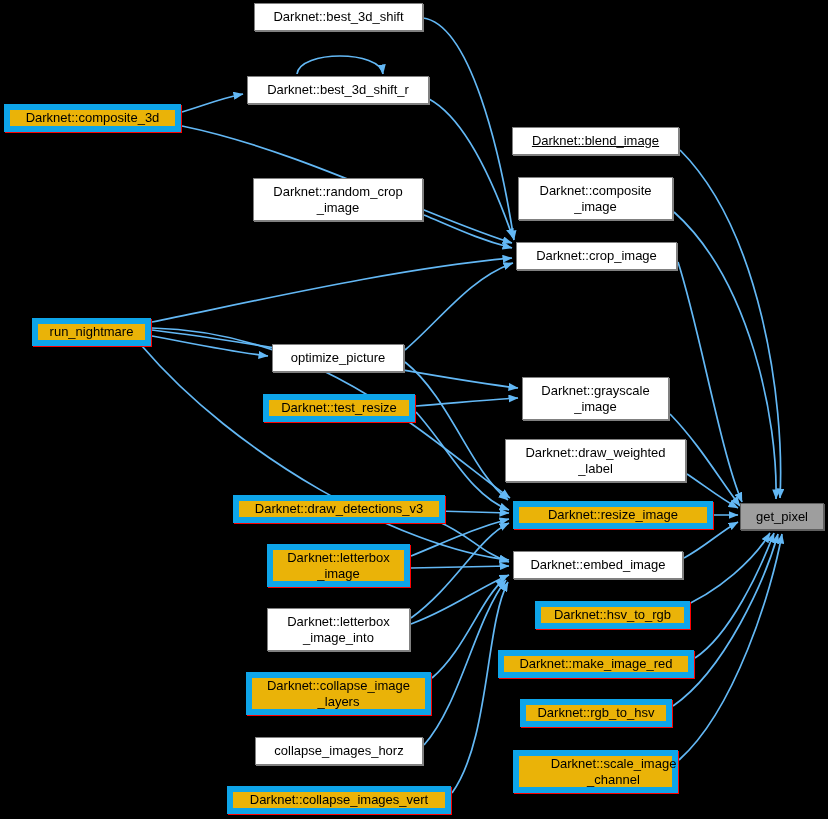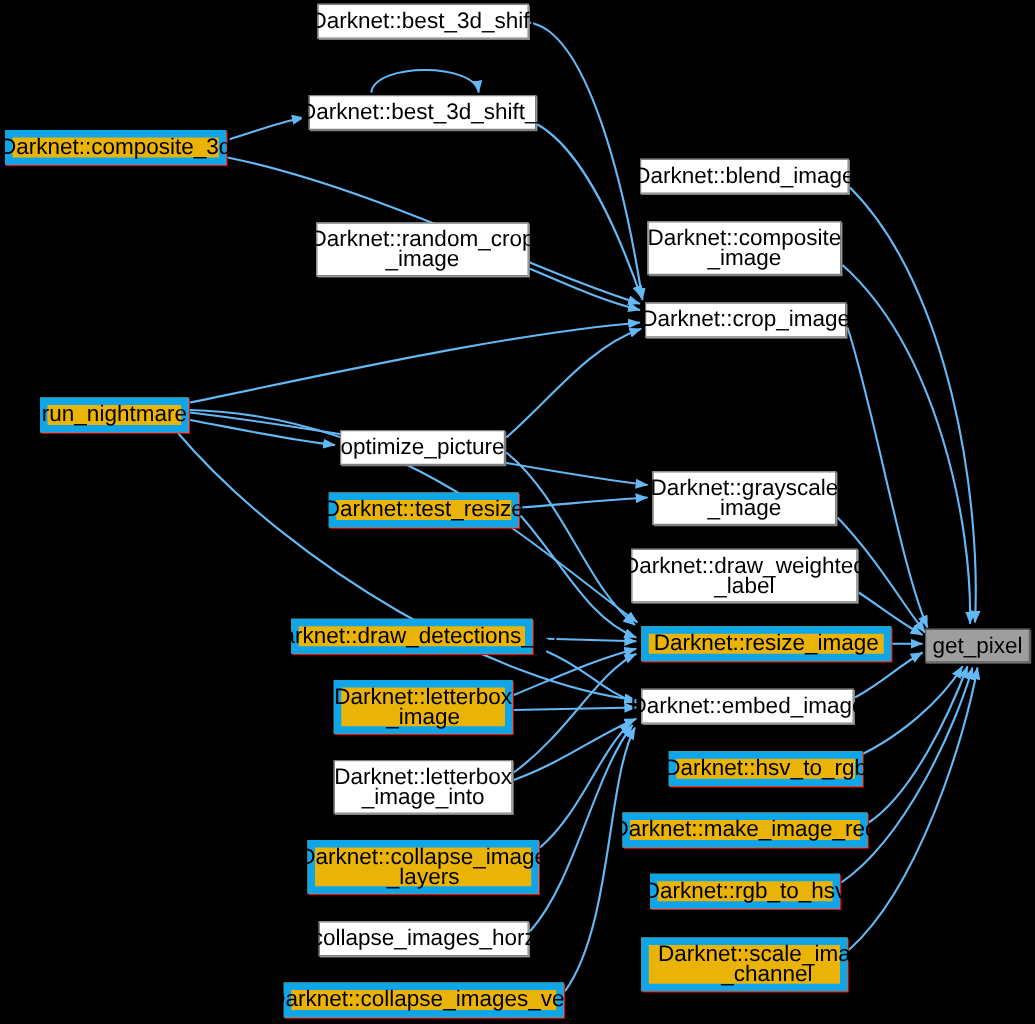--- a/index.html
+++ b/index.html
@@ -11,21 +11,21 @@
     overflow:hidden;
   }
   #edges{position:absolute;left:0;top:0;width:828px;height:819px;}
   .node{
     position:absolute;
     box-sizing:border-box;
     display:flex;
     align-items:center;
     justify-content:center;
     text-align:center;
-    font-size:18px;
+    font-size:13px;
     line-height:15.5px;
     color:#000;
     white-space:pre-line;
     letter-spacing:0px;
     z-index:5;
   }
   .node.plain{
     background:#ffffff;
     border:1px solid #808080;
     box-shadow:1px 1px 0 0 #808080;
@@ -122,34 +122,34 @@
 
       <path d="M673,706 C725,670 765,580 778,534"></path>
 
       <path d="M679,760 C735,710 772,590 782,534"></path>
     </g>
   </svg>
 
 <div class="node plain" style="left: 254px; top: 3px; width: 169px; height: 28px;"><span>Darknet::best_3d_shift</span></div>
     <div class="node plain" style="left: 247px; top: 76px; width: 182px; height: 28px;"><span>Darknet::best_3d_shift_r</span></div>
     <div class="node red" style="left: 4px; top: 104px; width: 177px; height: 28px;"><span>Darknet::composite_3d</span></div>
-    <div class="node plain" style="left: 512px; top: 127px; width: 167px; height: 28px;"><span>Darknet::blend_image</span></div>
+    <div class="node plain" style="left: 512px; top: 127px; width: 167px; height: 28px; text-decoration: underline;"><span>Darknet::blend_image</span></div>
     <div class="node plain" style="left: 518px; top: 177px; width: 155px; height: 43px;"><span>Darknet::composite
 _image</span></div>
     <div class="node plain" style="left: 253px; top: 178px; width: 170px; height: 43px;"><span>Darknet::random_crop
 _image</span></div>
     <div class="node plain" style="left: 516px; top: 242px; width: 161px; height: 28px;"><span>Darknet::crop_image</span></div>
     <div class="node red" style="left: 32px; top: 318px; width: 119px; height: 28px;"><span>run_nightmare</span></div>
     <div class="node plain" style="left: 272px; top: 344px; width: 132px; height: 28px;"><span>optimize_picture</span></div>
     <div class="node plain" style="left: 522px; top: 377px; width: 147px; height: 43px;"><span>Darknet::grayscale
 _image</span></div>
     <div class="node red" style="left: 263px; top: 394px; width: 152px; height: 28px;"><span>Darknet::test_resize</span></div>
     <div class="node plain" style="left: 505px; top: 439px; width: 181px; height: 43px;"><span>Darknet::draw_weighted
 _label</span></div>
-    <div class="node red" style="left: 233px; top: 495px; width: 193px; height: 28px;"><span>Darknet::draw_detections_v3</span></div>
+    <div class="node red" style="left: 233px; top: 495px; width: 212px; height: 28px;"><span>Darknet::draw_detections_v3</span></div>
     <div class="node red" style="left: 513px; top: 501px; width: 200px; height: 28px;"><span>Darknet::resize_image</span></div>
     <div class="node current" style="left: 740px; top: 503px; width: 84px; height: 27px;"><span>get_pixel</span></div>
     <div class="node red" style="left: 267px; top: 544px; width: 143px; height: 43px;"><span>Darknet::letterbox
 _image</span></div>
     <div class="node plain" style="left: 513px; top: 551px; width: 170px; height: 28px;"><span>Darknet::embed_image</span></div>
     <div class="node plain" style="left: 267px; top: 608px; width: 143px; height: 43px;"><span>Darknet::letterbox
 _image_into</span></div>
     <div class="node red" style="left: 495px; top: 601px; width: 155px; height: 28px; margin-left: 40px;"><span>Darknet::hsv_to_rgb</span></div>
     <div class="node red" style="left: 498px; top: 650px; width: 196px; height: 28px;"><span>Darknet::make_image_red</span></div>
     <div class="node red" style="left: 246px; top: 672px; width: 185px; height: 43px;"><span>Darknet::collapse_image

